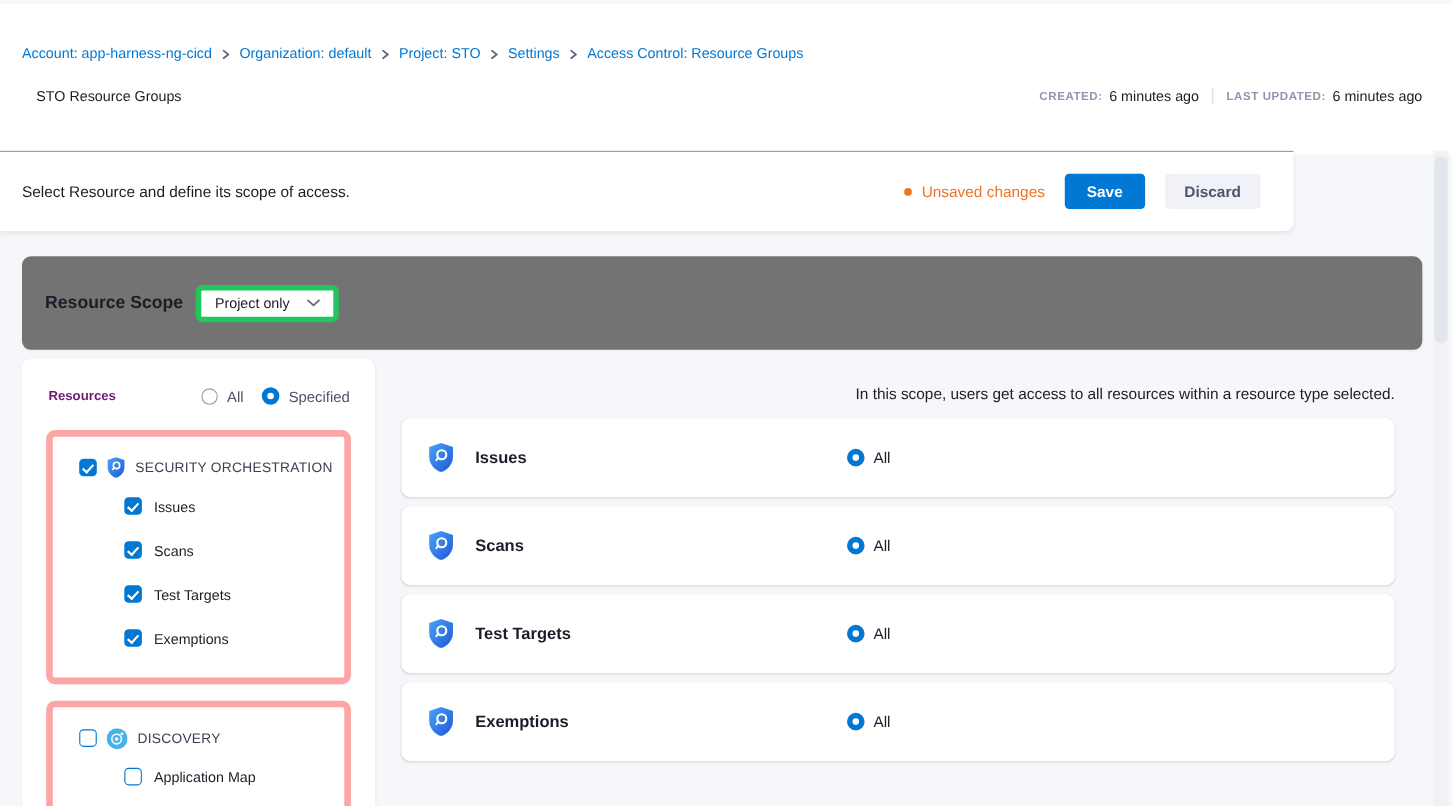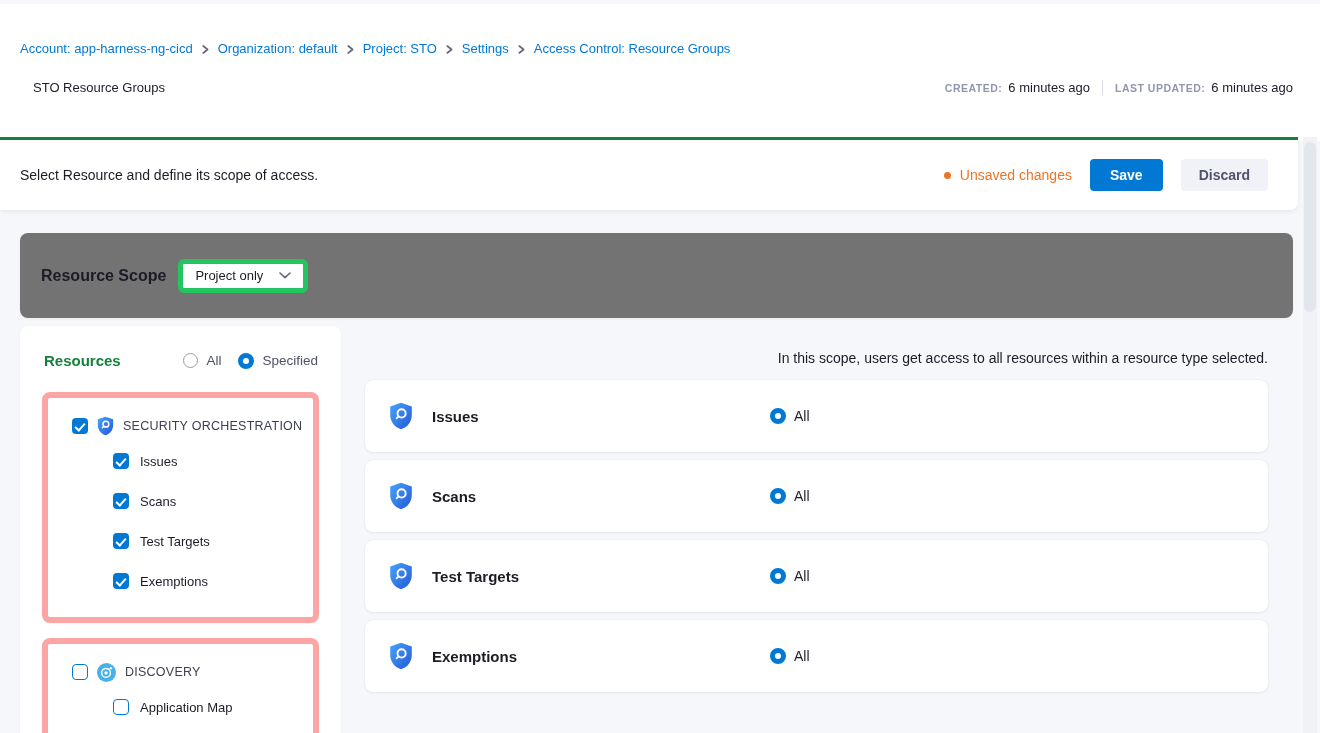--- a/index.html
+++ b/index.html
@@ -12,22 +12,22 @@
   .breadcrumb a { color:#0278d5; text-decoration:none; cursor:pointer; }
   .bc-sep { display:flex; align-items:center; margin-top:1px; }
   .title-row { position:absolute; top:76px; left:33px; right:27px; display:flex; justify-content:space-between; align-items:center; }
   .page-title { font-size:13px; font-weight:500; color:#1c1c28; }
   .meta { display:flex; align-items:center; }
   .meta-label { font-size:10.5px; font-weight:600; letter-spacing:.5px; color:#9295ad; margin-right:6px; }
   .meta-value { font-size:13px; font-weight:500; color:#1c1c28; }
   .meta-divider { width:1px; height:15px; background:#d7d9e4; margin:0 12px; }
 
   
-  .toolbar { position:absolute; top:137px; left:0; width:1298px; height:73px; background:#fff;
-             border-top:3px solid #15803d; border-radius:0 0 8px 0;
+  .toolbar { position:absolute; top:137px; left:0; width:1176px; height:73px; background:#fff;
+             border-top:1px solid #15803d; border-radius:0 0 8px 0;
              box-shadow:0 2px 4px rgba(40,41,61,.07); display:flex; align-items:center;
              justify-content:space-between; padding:0 30px 0 20px; }
   .toolbar-desc { font-size:14px; color:#1c1c28; }
   .toolbar-actions { display:flex; align-items:center; gap:18px; }
   .unsaved { display:flex; align-items:center; gap:9px; font-size:14px; color:#ee7425; }
   .unsaved-dot { width:7px; height:7px; border-radius:50%; background:#ee7425; }
   .btn { height:32px; border:none; border-radius:4px; font-size:14px; font-weight:700;
          font-family:inherit; cursor:pointer; }
   .btn-primary { background:#0278d5; color:#fff; padding:4px 20px; }
   .btn-secondary { background:#f1f1f8; color:#50536b; padding:0 18px; }
@@ -38,21 +38,21 @@
                 align-items:center; padding:0 21px; gap:12px; }
   .scope-title { font-size:16px; font-weight:700; color:#1c1c28; }
   .dropdown { width:130px; height:34px; background:#fff; border:5px solid #22c55e; border-radius:6px;
               display:flex; align-items:center; justify-content:space-between; padding:0 12px;
               font-size:13px; color:#1c1c28; font-family:Liberation Sans, sans-serif; cursor:pointer; }
 
   
   .resources-panel { position:absolute; top:326px; left:20px; width:321px; height:430px; background:#fff;
                      border-radius:8px; box-shadow:0 1px 3px rgba(40,41,61,.05); }
   .panel-header { display:flex; align-items:center; padding:26px 23px 0 24px; }
-  .panel-title { font-size:15px; font-weight:700; color:#15803d; }
+  .panel-title { font-size:12px; font-weight:700; color:#701a75; }
   .mode-radios { margin-left:auto; display:flex; align-items:center; gap:17px; }
   .radio-opt { display:flex; align-items:center; gap:8px; cursor:pointer; font-size:13.5px; color:#4e5065; }
   .radio { width:16px; height:16px; border-radius:50%; background:#fff; flex:none; }
   .radio.on  { border:5px solid #0278d5; }
   .radio.off { width:15px; height:15px; border:1.5px solid #9a9cb0; }
 
   .tree-card { margin:23px 22px 0 22px; border:6px solid #fca5a5; border-radius:8px;
                padding:13px 0 16px; box-shadow:0 1px 2px rgba(40,41,61,.03); background:#fff; }
   .tree-card + .tree-card { margin-top:15px; }
   .tree-row { display:flex; align-items:center; height:40px; padding-left:24px; }

